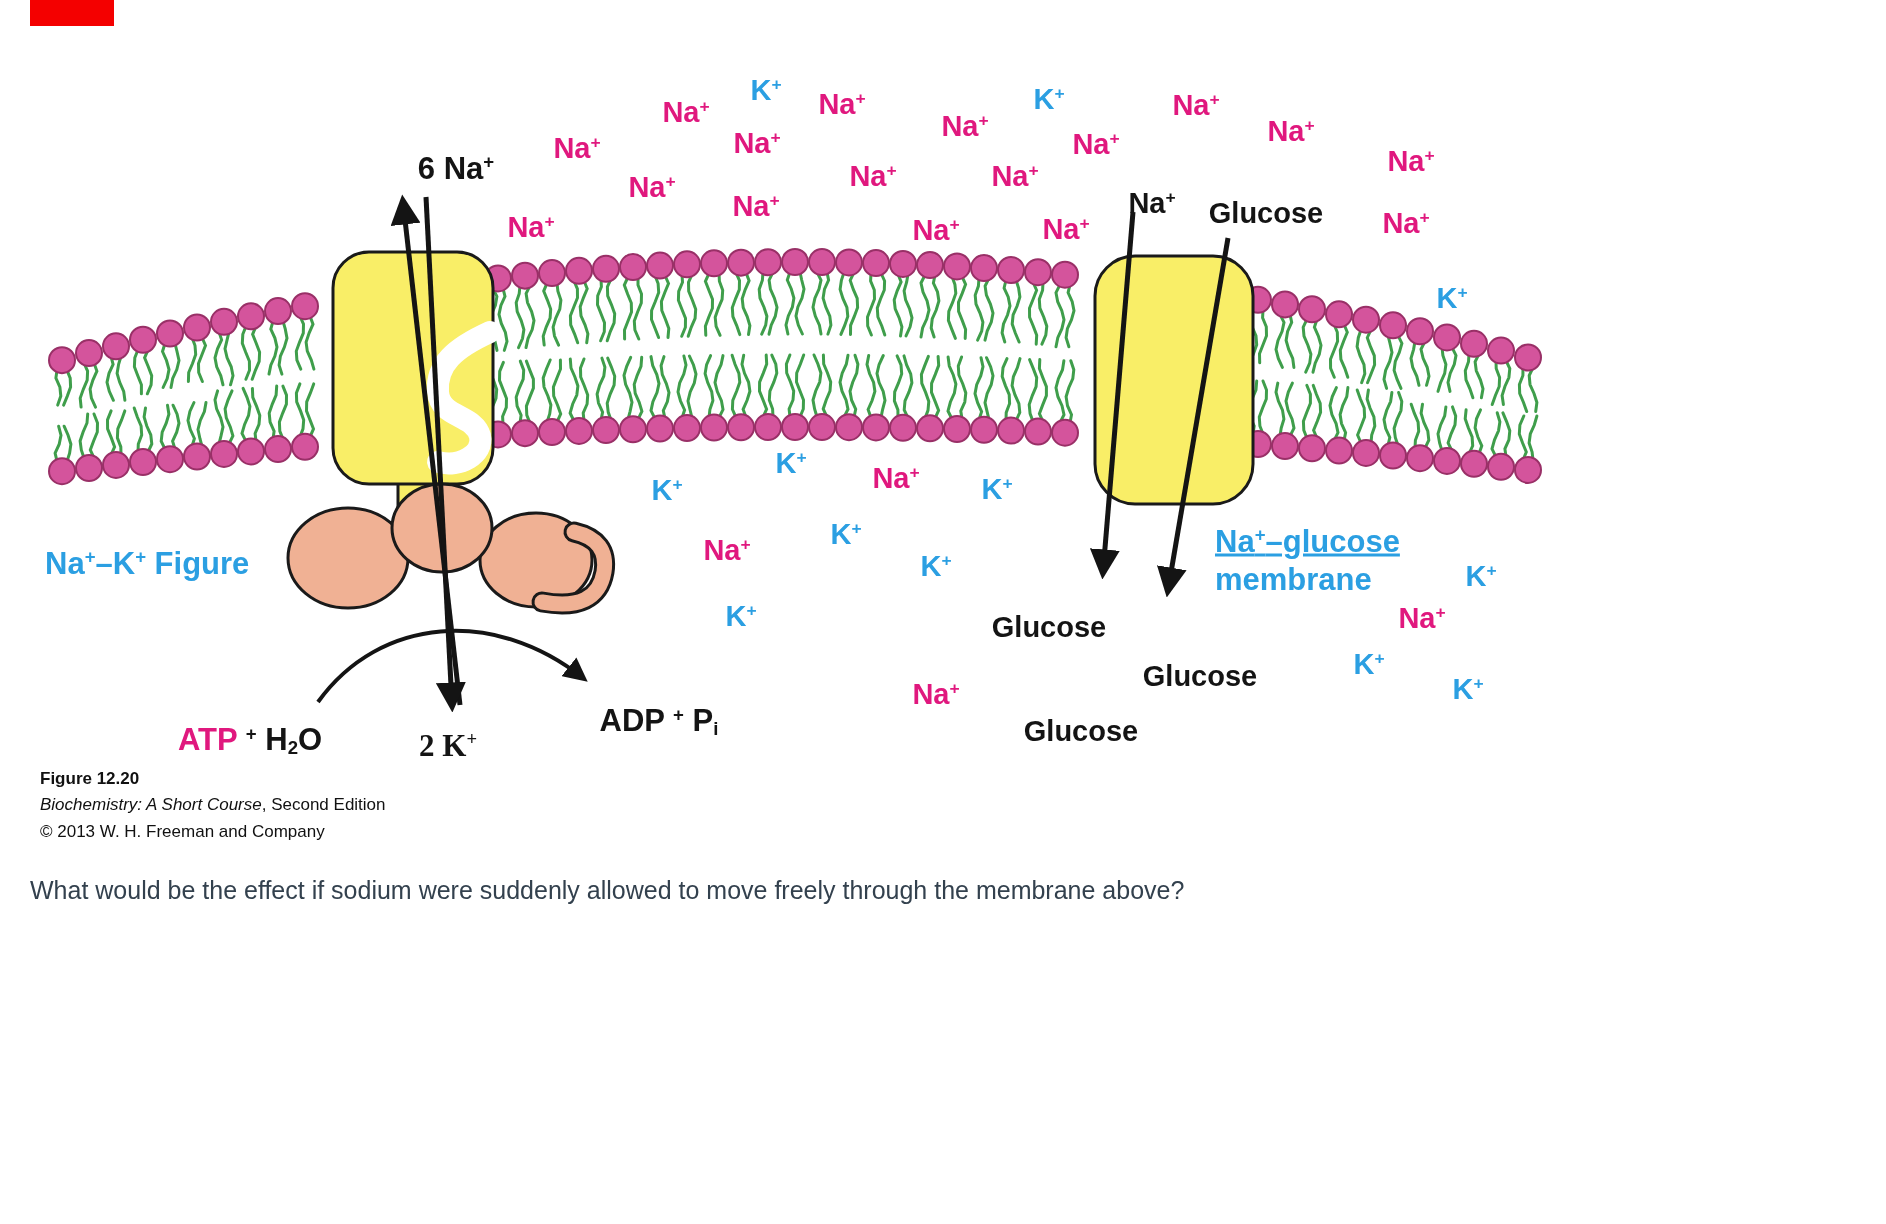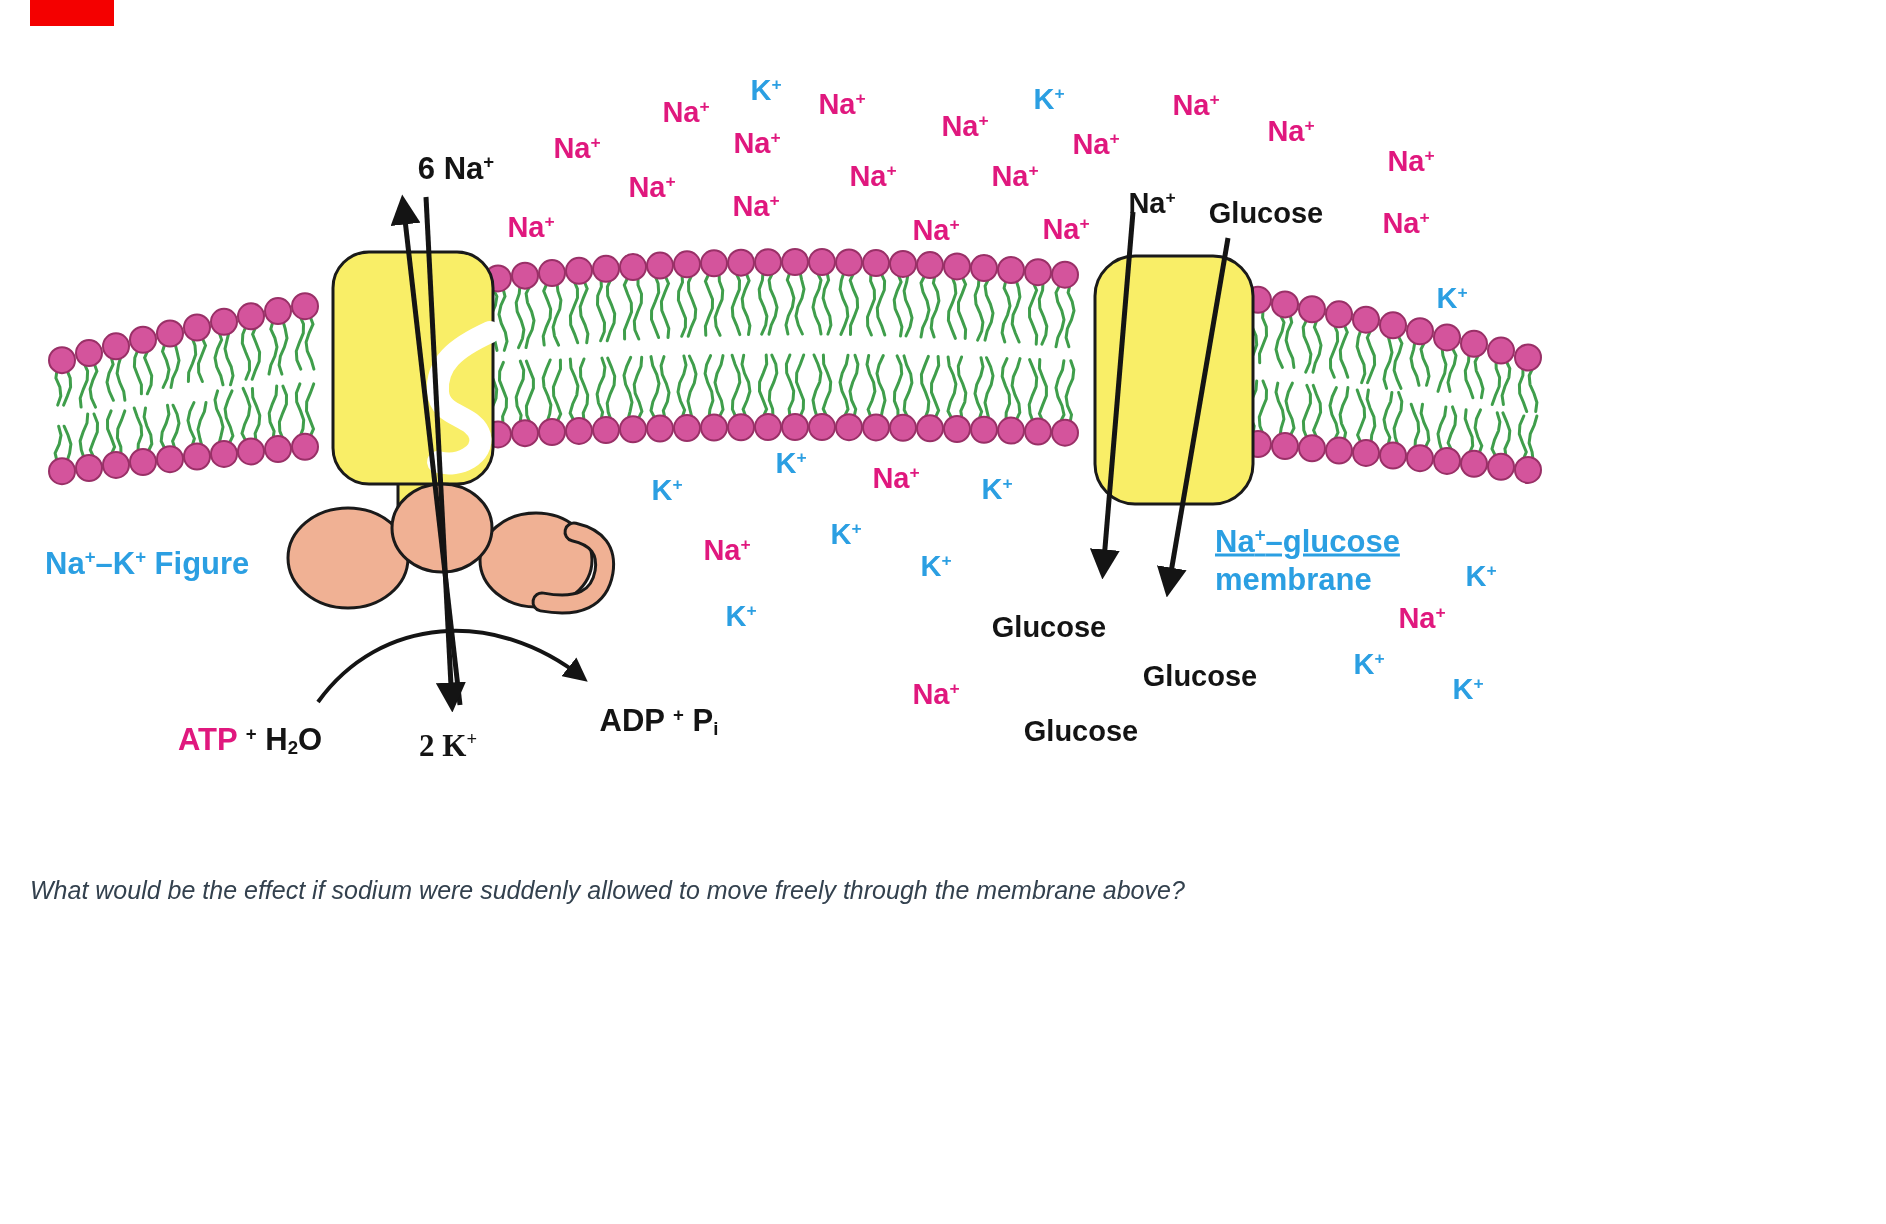--- a/index.html
+++ b/index.html
@@ -26,21 +26,21 @@
   .hook-outline{stroke:var(--protein_outline);stroke-width:21px;fill:none;stroke-linecap:round;}
   .hook{stroke:var(--atpase_salmon);stroke-width:15px;fill:none;stroke-linecap:round;}
   .arrow{stroke:var(--ink);fill:none;}
   .a5{stroke-width:5px;}
   .a4{stroke-width:4px;}
 
   .caption{position:absolute;left:40px;top:766px;font-size:17px;color:#111;line-height:1.55;}
   .cap-bold{font-weight:700;}
   .ital{font-style:italic;}
   .question{position:absolute;left:30px;top:876px;font-size:25px;color:var(--question_text);
-            width:1780px;font-weight:400;font-style:italic;}
+            width:1780px;font-weight:400;}
 </style>
 </head>
 <body>
 
 <div id="screen">
   <div id="red-mark"></div>
 
   <div id="diagram">
     <svg id="art" viewBox="0 0 1886 1224">
       <defs>
@@ -377,15 +377,20 @@
       <div class="lbl k" style="left: 1369px; top: 664px;"><span><span>K</span><span class="sup">+</span></span></div>
       <div class="lbl k" style="left: 1468px; top: 689px;"><span><span>K</span><span class="sup">+</span></span></div>
       <div class="lbl k la big" style="left: 45px; top: 563px;"><span><span>Na</span><span class="sup">+</span><span>–K</span><span class="sup">+</span><span> Figure</span></span></div>
       <div class="lbl k la big" style="left: 1215px; top: 541px; text-decoration: underline;"><span><span>Na</span><span class="sup">+</span><span>–glucose</span></span></div>
       <div class="lbl k la big" style="left: 1215px; top: 579px;"><span><span>membrane</span></span></div>
       <div class="lbl blk big la" style="left: 178px; top: 741px;"><span class="mag"><span>ATP</span></span><span><span> </span><span class="sup">+</span><span> H</span><span class="sub">2</span><span>O</span></span></div>
       <div class="lbl blk big" style="left: 448px; top: 745px; font-family: Liberation Serif, serif;"><span><span>2 K</span><span class="sup">+</span></span></div>
       <div class="lbl blk big" style="left: 615px; top: 722px; margin-left: 44px;"><span><span>ADP </span><span class="sup">+</span><span> P</span></span><span class="sub">i</span></div>
     </div>
 
+  <div class="caption">
+    <div class="cap-bold">Figure 12.20</div>
+    <div><span class="ital">Biochemistry: A Short Course</span><span>, Second Edition</span></div>
+    <div>© 2013 W. H. Freeman and Company</div>
+  </div>
 
   <div class="question">What would be the effect if sodium were suddenly allowed to move freely through the membrane above?</div>
 </div>
 
 </body></html>

